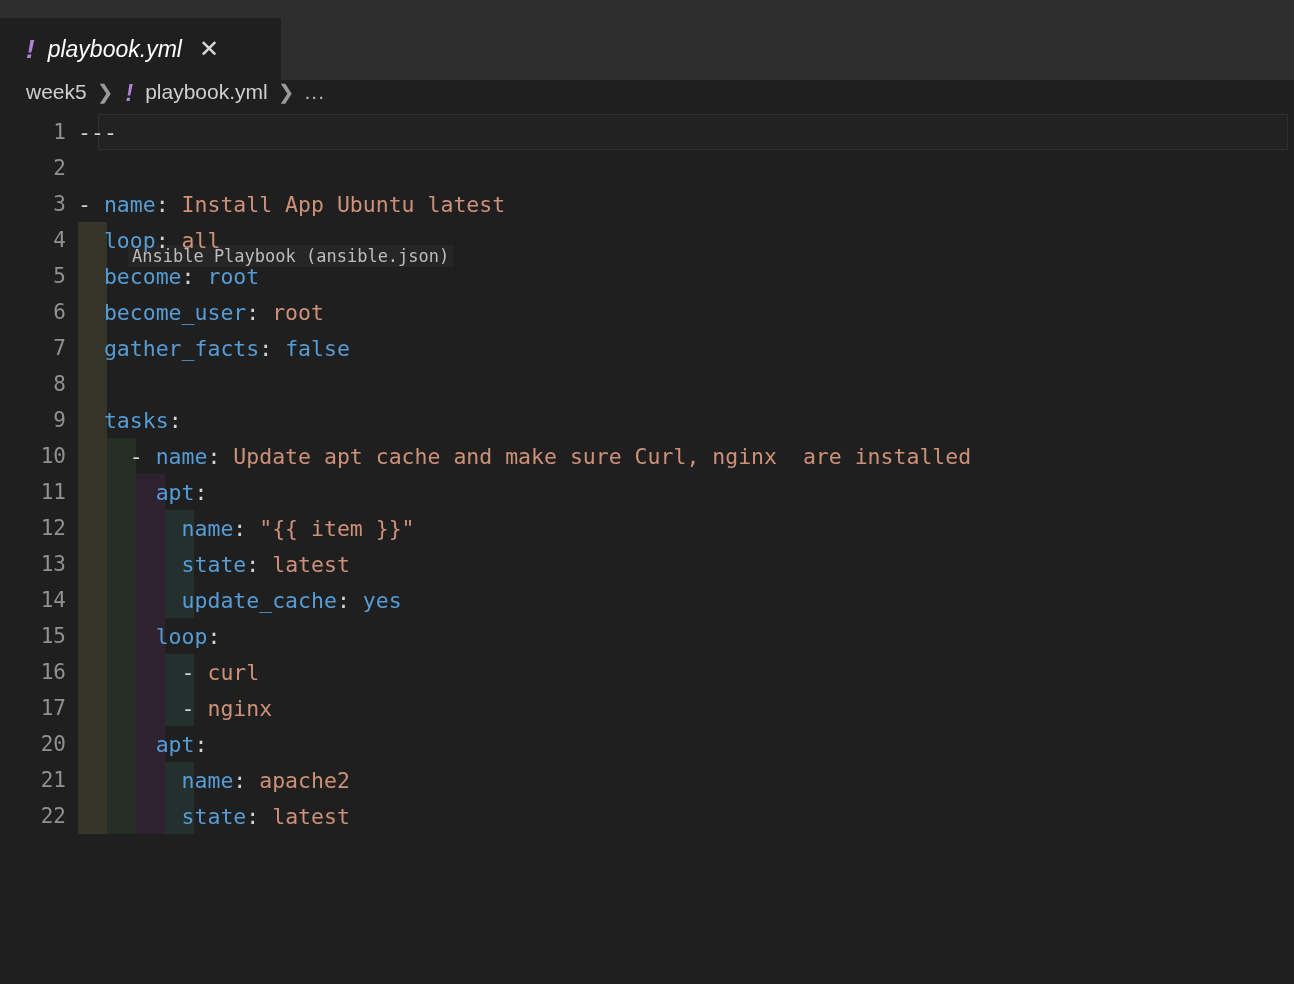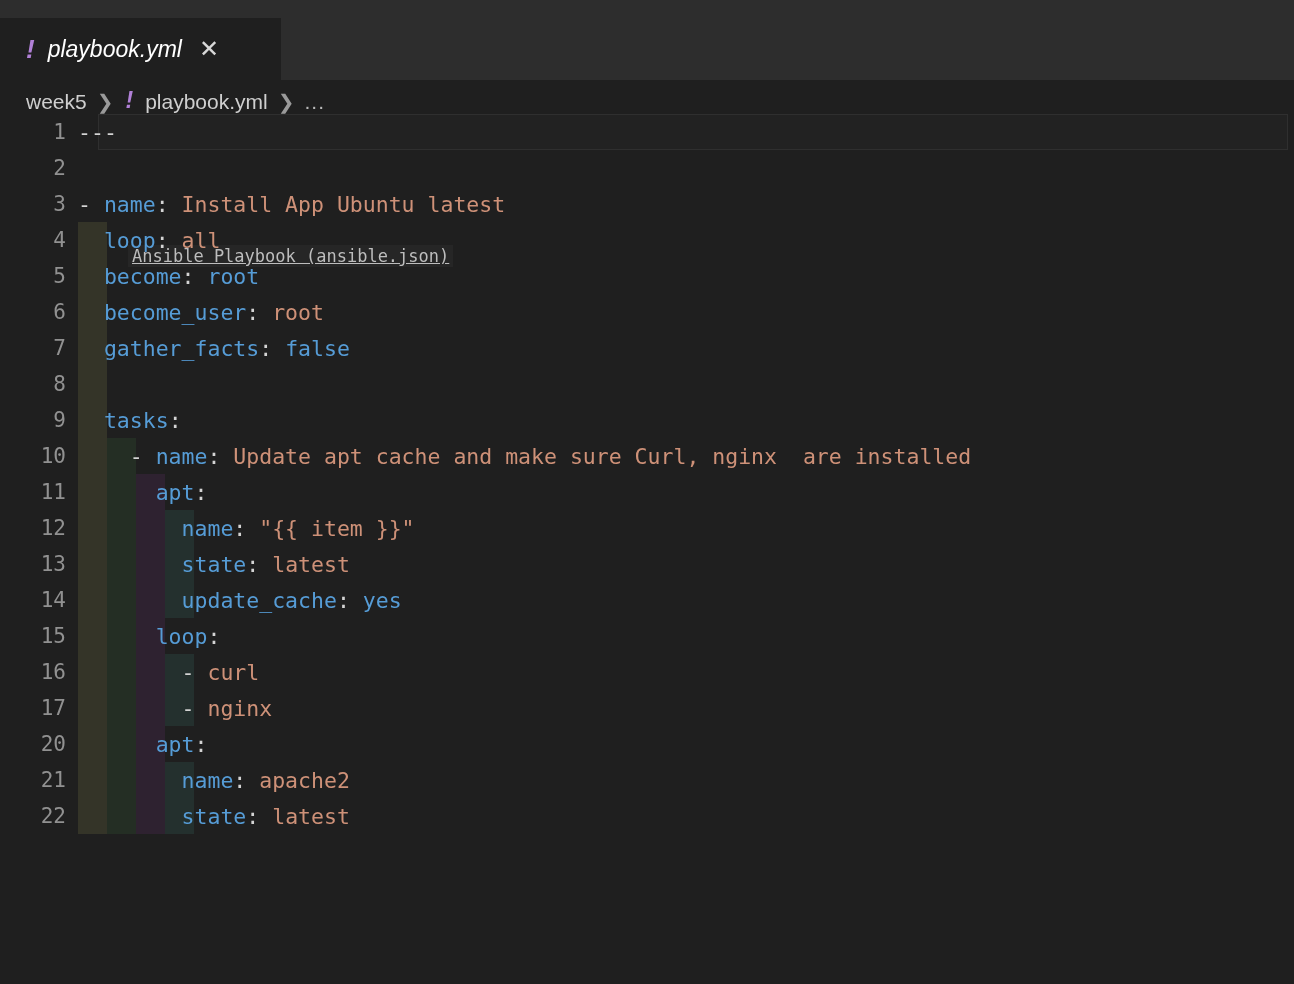--- a/index.html
+++ b/index.html
@@ -95,21 +95,21 @@
     line-height: 1;
     margin-left: 4px;
     cursor: pointer;
   }
 
   
   .breadcrumbs {
     height: 34px;
     background: #1f1f1f;
     display: flex;
-    align-items: flex-end;
+    align-items: flex-start;
     padding-left: 26px;
     gap: 10px;
     font-size: 21px;
     color: #cfcfcf;
     white-space: nowrap;
   }
   .crumb { cursor: pointer; }
   .crumb-sep { color: #9a9a9a; font-size: 20px; }
   .crumb-yaml {
     color: #b180d7;
@@ -123,21 +123,20 @@
   
   .type-hint {
     position: absolute;
     left: 128px;
     top: 131px;
     font-size: 17px;
     color: #bdbdbd;
     background: #262626;
     padding: 1px 4px;
     white-space: nowrap;
-    text-decoration: underline;
   }
 
   
   .editor {
     position: relative;
     height: 828px;
     background: #1f1f1f;
     overflow: hidden;
     font-family: "DejaVu Sans Mono", "Liberation Mono", monospace;
     font-size: 21.5px;

